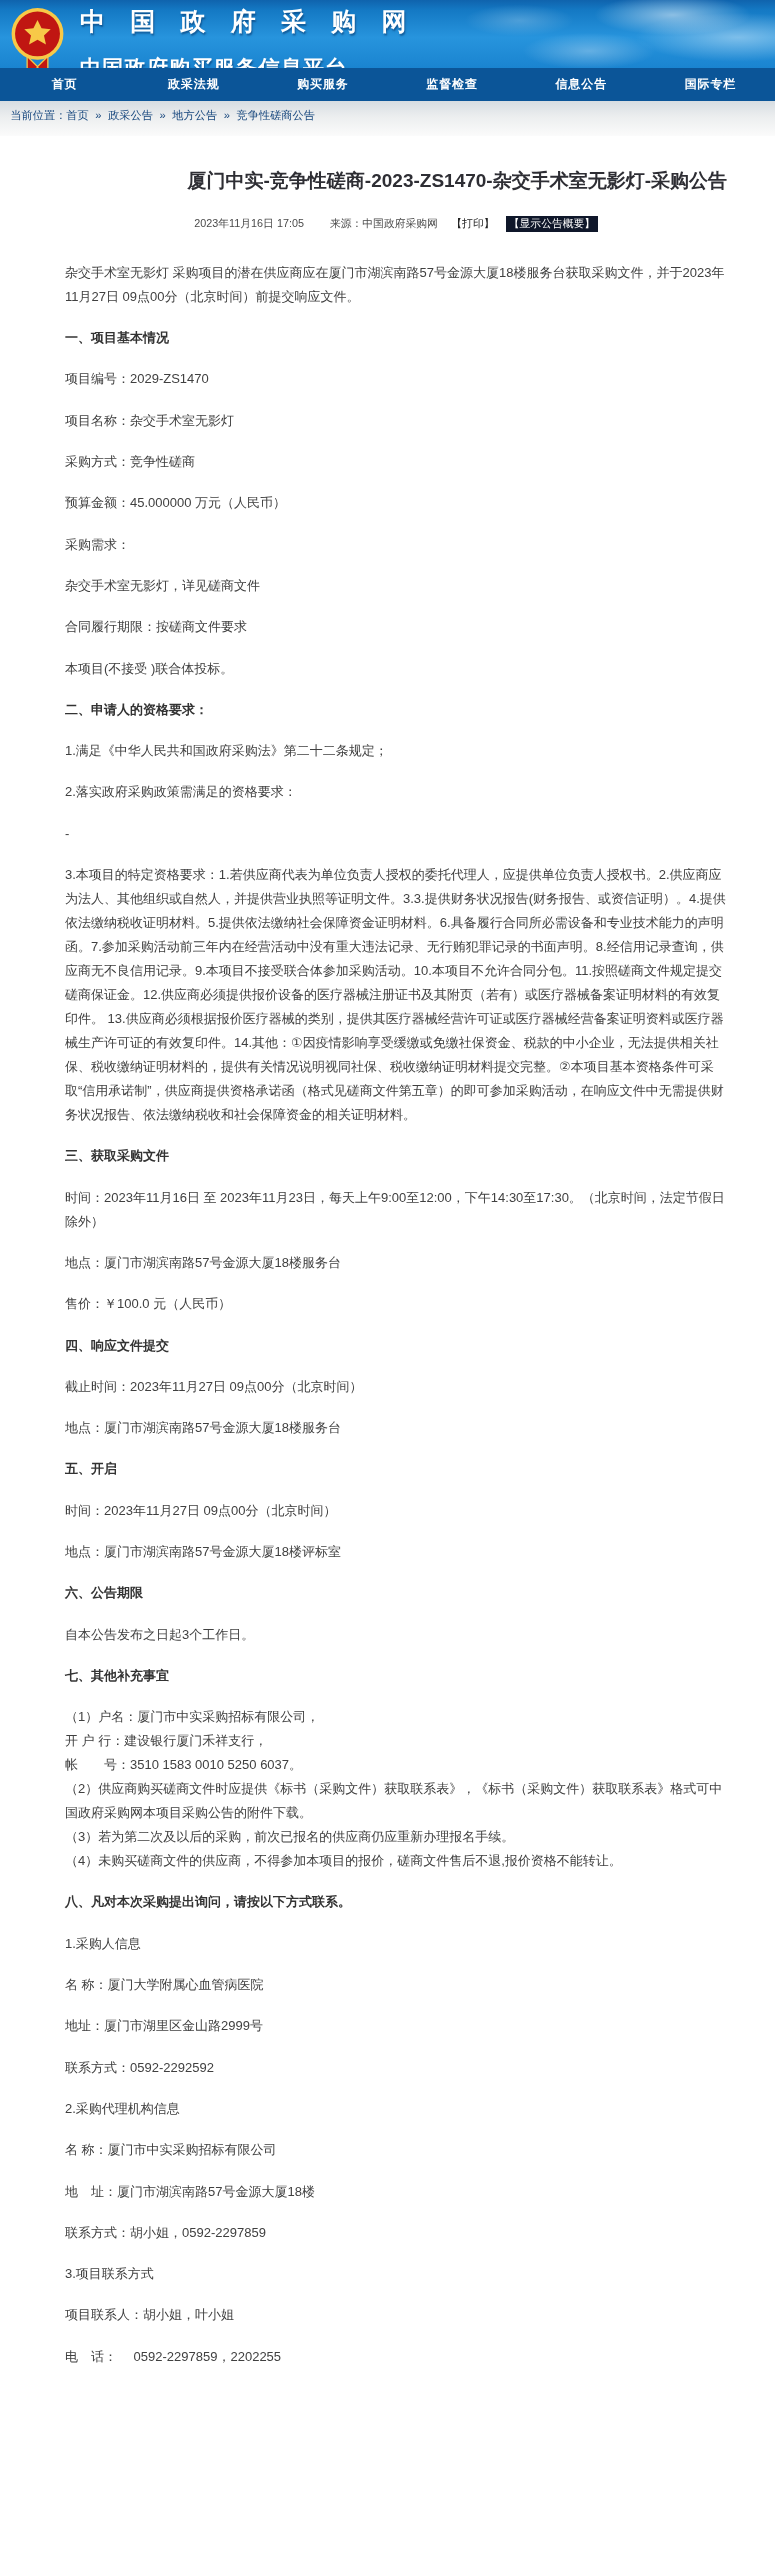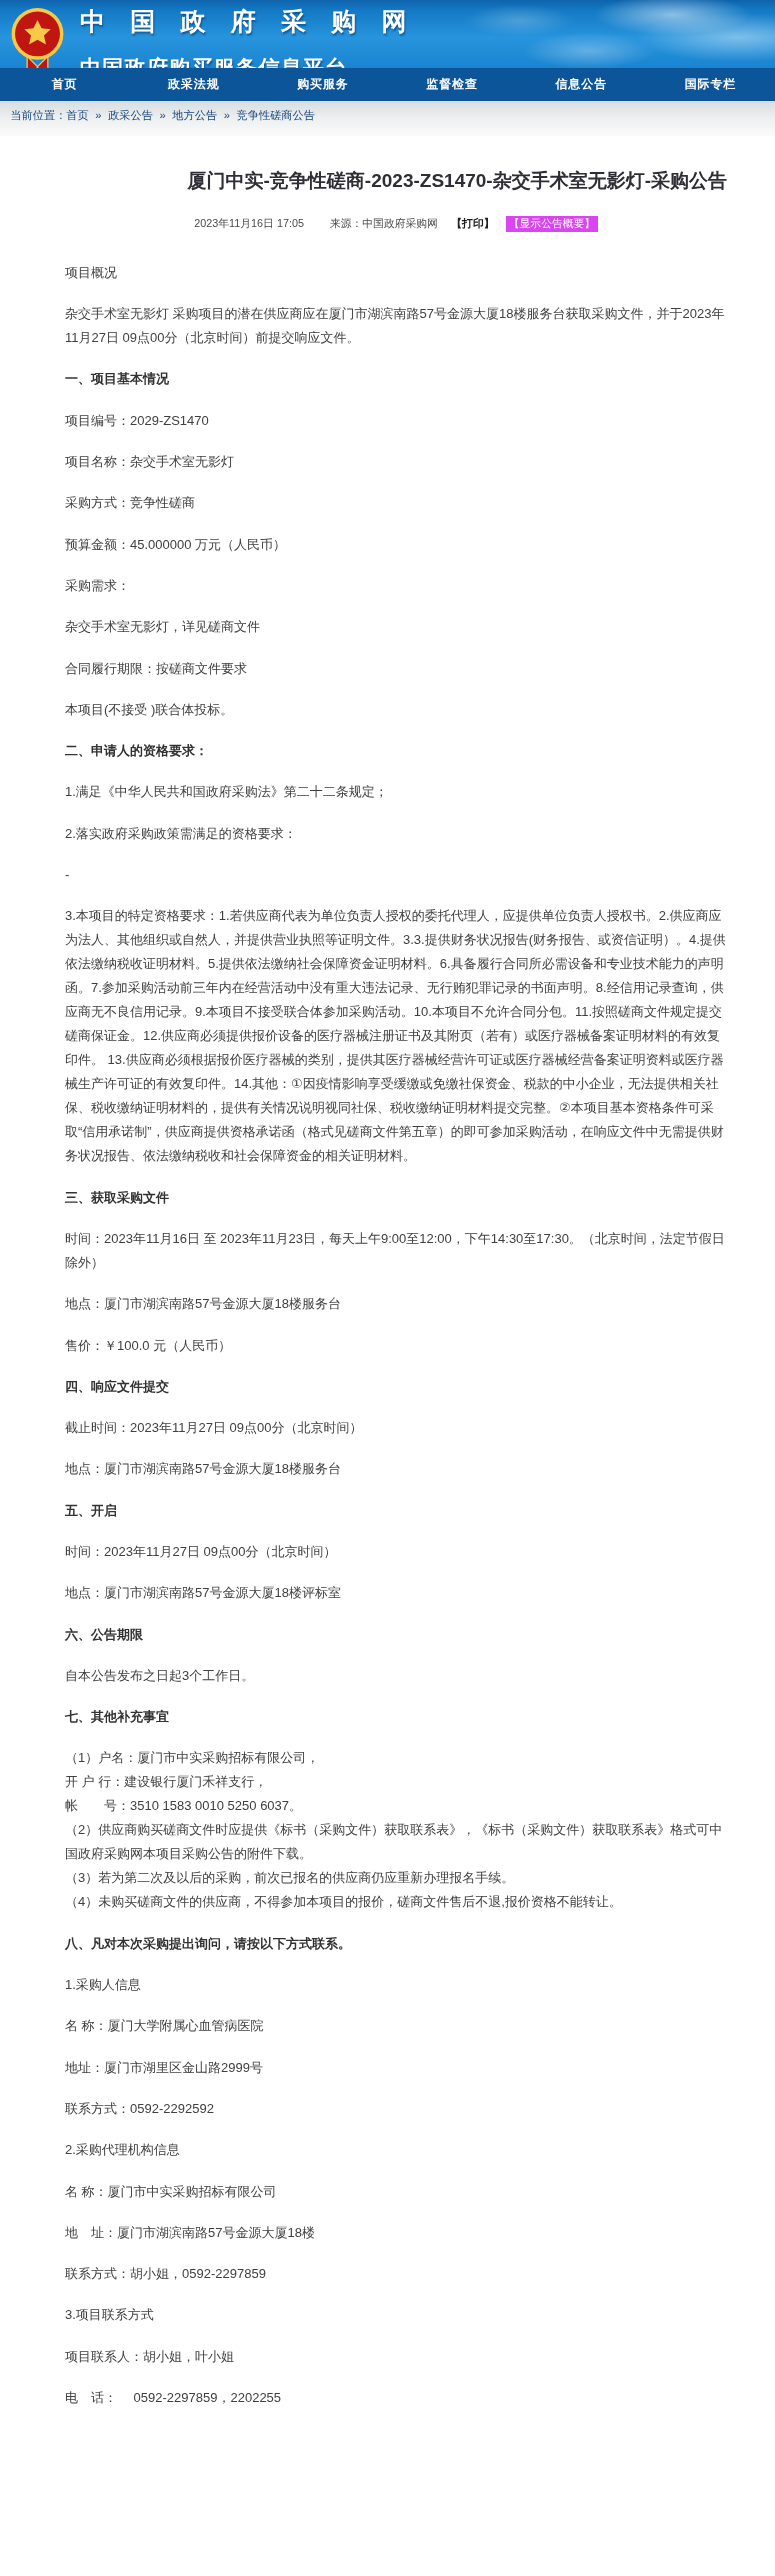--- a/index.html
+++ b/index.html
@@ -32,22 +32,22 @@
   .breadcrumb{height:35px;background:linear-gradient(180deg,#d7dde2 0%,#eceeef 45%,#fbfbfb 100%);
     padding:7px 0 0 10.4px;font-size:11.2px;color:#17477e;box-sizing:border-box;}
   .breadcrumb a{color:#17477e;text-decoration:none;cursor:pointer;}
   .breadcrumb .sep{margin:0 3.5px;color:#17477e;}
 
   
   .article{padding:22.5px 48px 52px 65px;}
   .title{text-align:right;font-size:19px;font-weight:bold;color:#2e2e34;
     margin:10.4px 0 22.5px;line-height:1.3;}
   .meta{text-align:center;font-size:10.8px;color:#4a4a4a;margin-bottom:29px;}
-  .meta .print{margin-left:10.4px;color:#222;cursor:pointer;font-weight:bold;}
-  .badge-summary{display:inline-block;background:#d946ef;color:#ffffff;
+  .meta .print{margin-left:10.4px;color:#222;cursor:pointer;}
+  .badge-summary{display:inline-block;background:#0f172a;color:#ffffff;
     padding:0.9px 2.6px;margin-left:8.7px;font-size:10.8px;cursor:pointer;}
 
   .p{font-size:13px;line-height:24px;margin:17.3px 0;color:#404040;word-break:break-all;}
   .p.bold{font-weight:bold;color:#333333;}
   .p.tight{margin:0;}
 </style>
 </head>
 <body>
 
 <div class="header">
@@ -85,21 +85,20 @@
 
 <div class="article">
   <div class="title">厦门中实-竞争性磋商-2023-ZS1470-杂交手术室无影灯-采购公告</div>
   <div class="meta">
     <span>2023年11月16日 17:05</span>
     <span style="margin-left:23px;">来源：中国政府采购网</span>
     <span class="print">【打印】</span>
     <span class="badge-summary">【显示公告概要】</span>
   </div>
 
-  <p class="p">项目概况</p>
   <p class="p">杂交手术室无影灯 采购项目的潜在供应商应在厦门市湖滨南路57号金源大厦18楼服务台获取采购文件，并于2023年11月27日 09点00分（北京时间）前提交响应文件。</p>
   <p class="p bold">一、项目基本情况</p>
   <p class="p">项目编号：2029-ZS1470</p>
   <p class="p">项目名称：杂交手术室无影灯</p>
   <p class="p">采购方式：竞争性磋商</p>
   <p class="p">预算金额：45.000000 万元（人民币）</p>
   <p class="p">采购需求：</p>
   <p class="p">杂交手术室无影灯，详见磋商文件</p>
   <p class="p">合同履行期限：按磋商文件要求</p>
   <p class="p">本项目(不接受  )联合体投标。</p>

